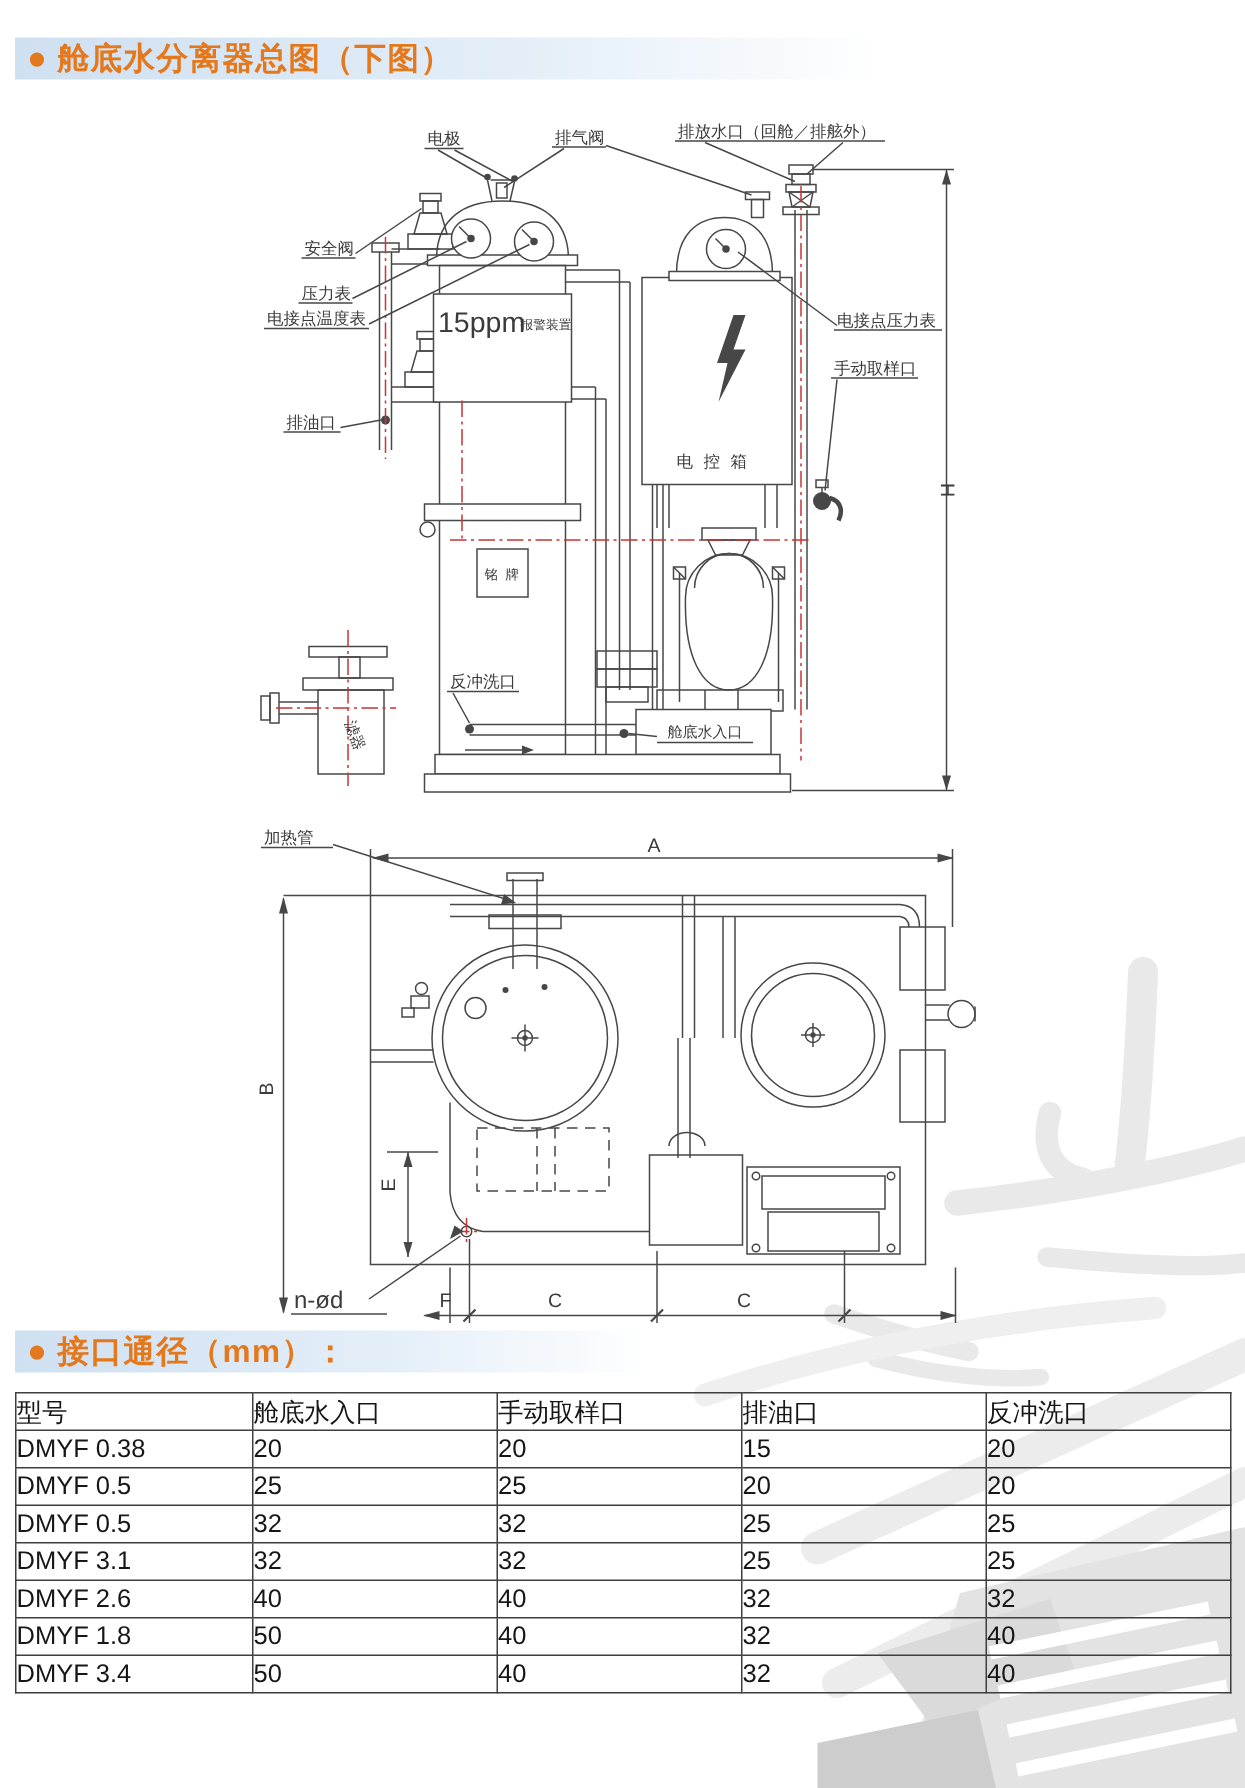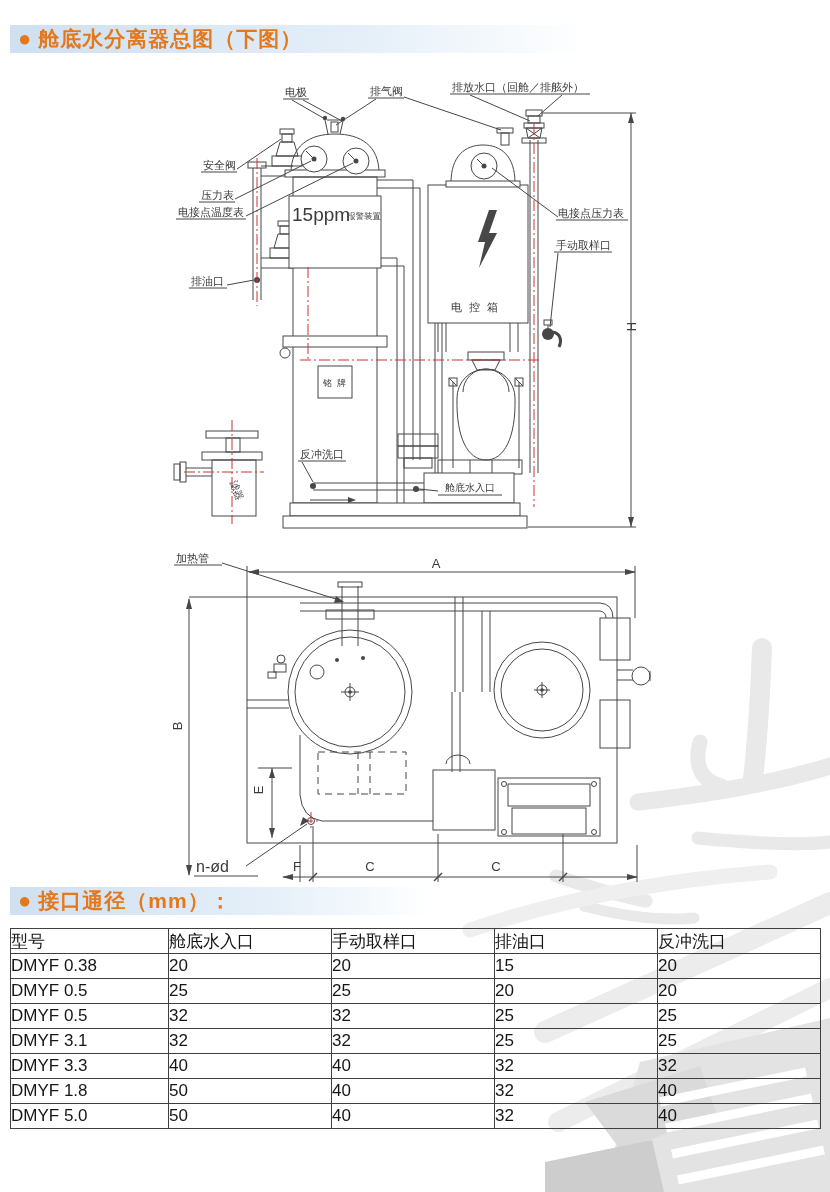--- a/index.html
+++ b/index.html
@@ -455,35 +455,35 @@
         <td>25</td>
       </tr>
       <tr>
         <td>DMYF 3.1</td>
         <td>32</td>
         <td>32</td>
         <td>25</td>
         <td>25</td>
       </tr>
       <tr>
-        <td>DMYF 3.3</td>
+        <td>DMYF 2.6</td>
         <td>40</td>
         <td>40</td>
         <td>32</td>
         <td>32</td>
       </tr>
       <tr>
         <td>DMYF 1.8</td>
         <td>50</td>
         <td>40</td>
         <td>32</td>
         <td>40</td>
       </tr>
       <tr>
-        <td>DMYF 5.0</td>
+        <td>DMYF 3.4</td>
         <td>50</td>
         <td>40</td>
         <td>32</td>
         <td>40</td>
       </tr>
     </tbody>
   </table>
 </div>
 
 </div>

